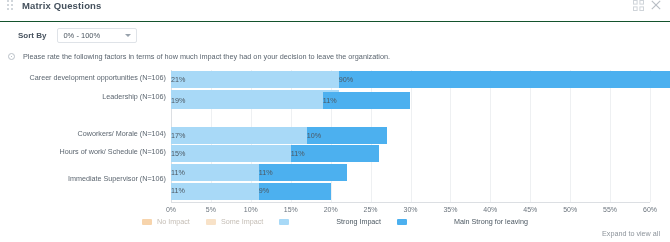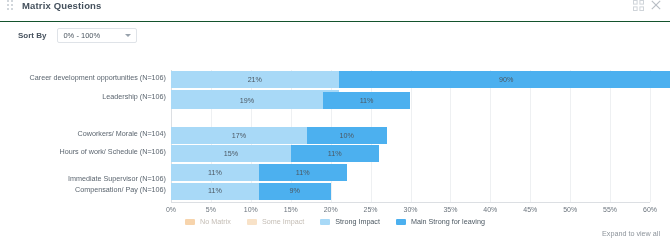--- a/index.html
+++ b/index.html
@@ -188,21 +188,21 @@
     left: 0;
     height: 13px;
     display: flex;
     align-items: stretch;
   }
   .seg {
     height: 17px;
     position: relative;
     display: flex;
     align-items: center;
-    justify-content: center;
+    justify-content: flex-start;
     box-sizing: border-box;
   }
   .seg span {
     font-size: 7.2px;
     color: #4c5862;
     line-height: 1;
     white-space: nowrap;
   }
   .seg.strong { background: #a8d9f7; }
   .seg.main   { background: #4cb0ef; }
@@ -268,21 +268,21 @@
     width: 10px;
     height: 6px;
     border-radius: 1px;
     flex: 0 0 auto;
   }
   .legend-label {
     font-size: 7.2px;
     white-space: nowrap;
   }
   .legend-item.off .legend-label { color: #c4bdb5; }
-  .legend-item.on  .legend-label { color: #4c5862; }
+  .legend-item.on  .legend-label { color: #4c5862; margin-left: 42px; }
 
   
   .expand-all {
     position: absolute;
     right: 10px;
     bottom: 4px;
     font-size: 7.2px;
     color: #8d949b;
     cursor: pointer;
     white-space: nowrap;
@@ -323,29 +323,32 @@
   </div>
 
   <div class="sort-row">
     <span class="sort-label">Sort By</span>
     <div class="sort-select">
       <span class="val">0% - 100%</span>
       <span class="caret"></span>
     </div>
   </div>
 
+  <div class="prompt-row">
+    <span class="info-icon"></span>
+    <span class="prompt-text">Please rate the following factors in terms of how much impact they had on your decision to leave the organization.</span>
+  </div>
 
   <div class="chart">
     <div class="ylabels" id="ylabels">
         <div class="ylabel" style="top: 1px;">Career development opportunities (N=106)</div>
         <div class="ylabel" style="top: 19.6px;">Leadership (N=106)</div>
         <div class="ylabel" style="top: 56.8px;">Coworkers/ Morale (N=104)</div>
         <div class="ylabel" style="top: 75.4px;">Hours of work/ Schedule (N=106)</div>
         <div class="ylabel" style="top: 94px; margin-top: 8px;">Immediate Supervisor (N=106)</div>
-        <div class="ylabel" style="top: 112.6px;">Compensation/ Pay (N=106)</div>
       </div>
     <div class="axis-line"></div>
     <div class="plot">
       <div class="gridlines" id="gridlines">
           <div class="gl" style="left: 39.9167px;"></div>
           <div class="gl" style="left: 79.8333px;"></div>
           <div class="gl" style="left: 119.75px;"></div>
           <div class="gl" style="left: 159.667px;"></div>
           <div class="gl" style="left: 199.583px;"></div>
           <div class="gl" style="left: 239.5px;"></div>
@@ -426,21 +429,21 @@
         <div class="xtick" style="left: 359.25px;">45%</div>
         <div class="xtick" style="left: 399.167px;">50%</div>
         <div class="xtick" style="left: 439.083px;">55%</div>
         <div class="xtick" style="left: 479px;">60%</div>
       </div>
   </div>
 
   <div class="legend" id="legend">
       <div class="legend-item off">
         <span class="legend-swatch" style="background: rgb(247, 212, 172);"></span>
-        <span class="legend-label">No Matrix</span>
+        <span class="legend-label">No Impact</span>
       </div>
       <div class="legend-item off">
         <span class="legend-swatch" style="background: rgb(248, 226, 200);"></span>
         <span class="legend-label">Some Impact</span>
       </div>
       <div class="legend-item on">
         <span class="legend-swatch" style="background: rgb(168, 217, 247);"></span>
         <span class="legend-label">Strong Impact</span>
       </div>
       <div class="legend-item on">

